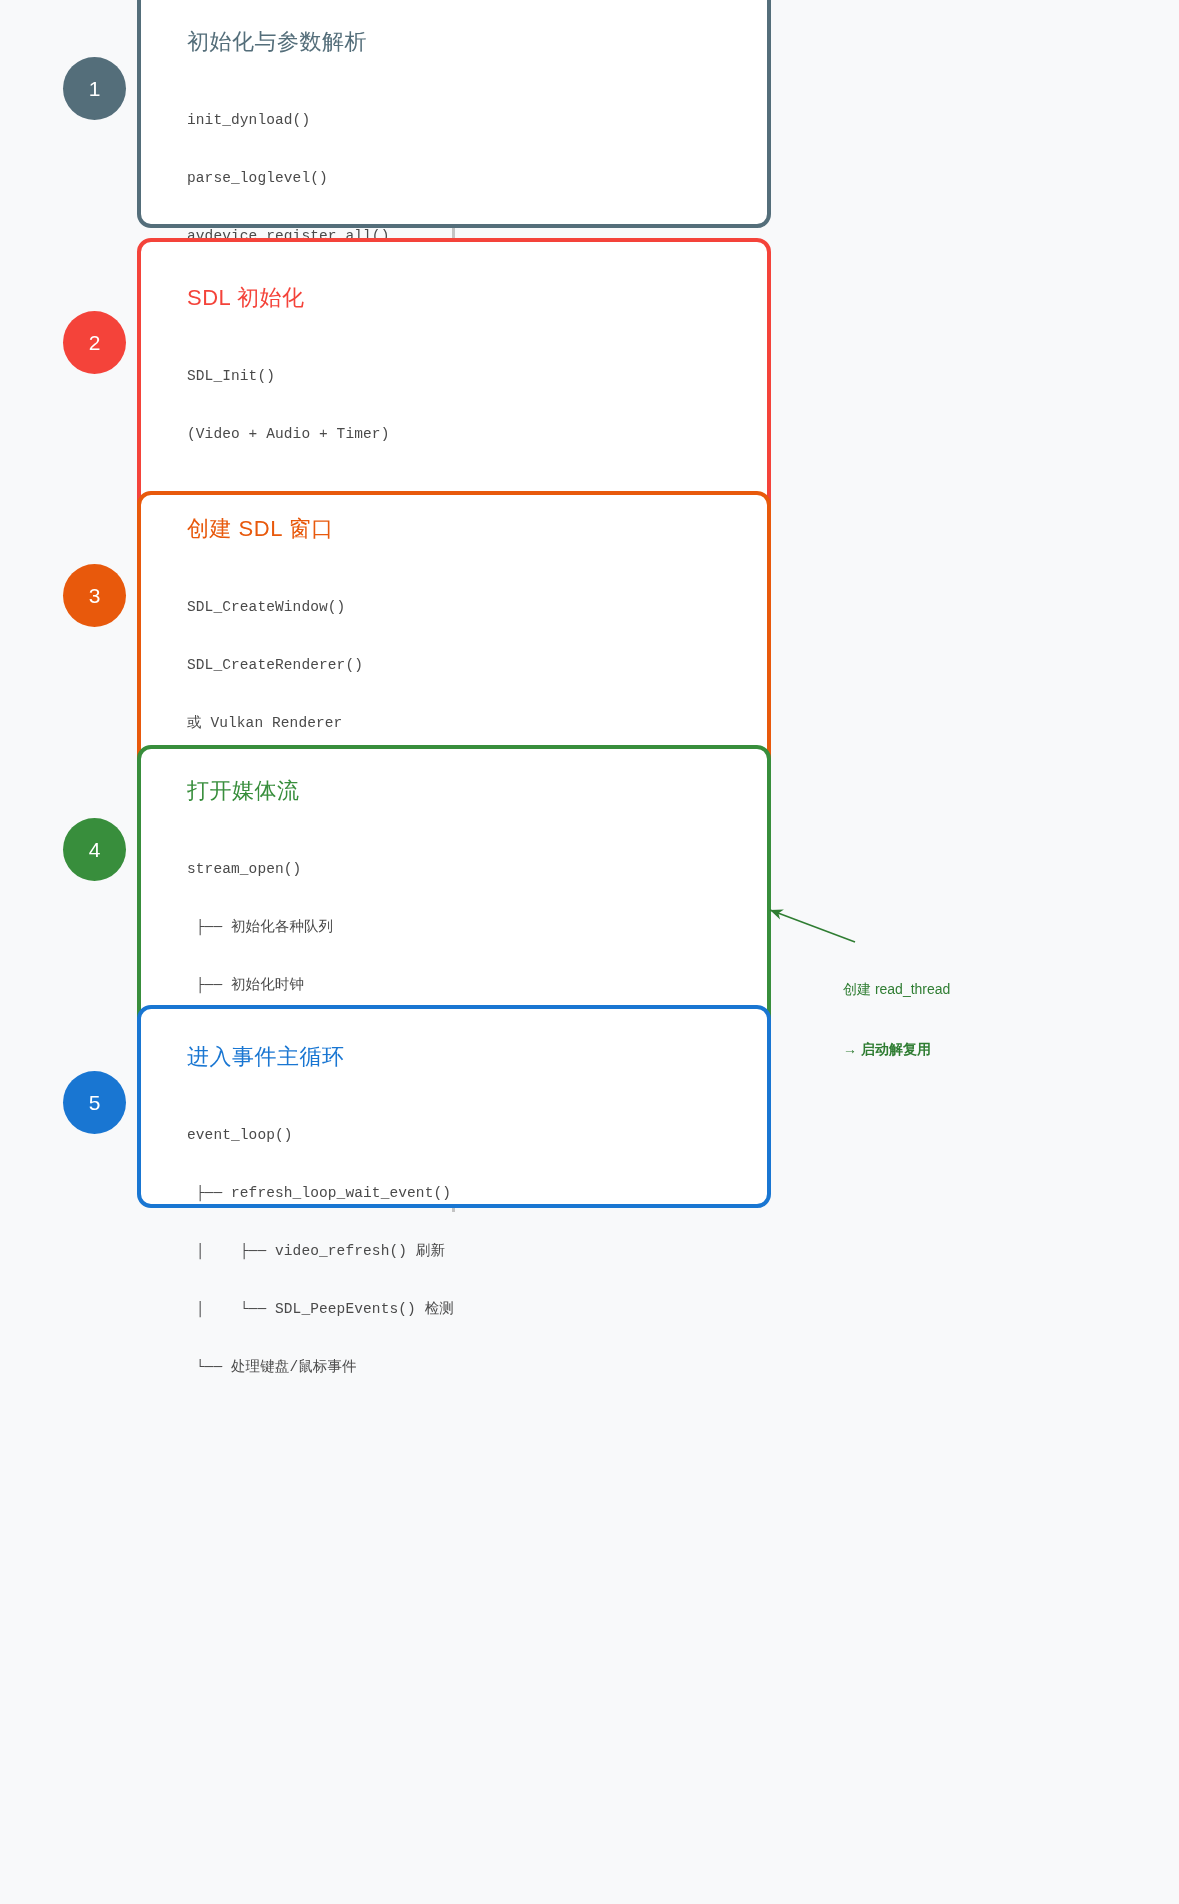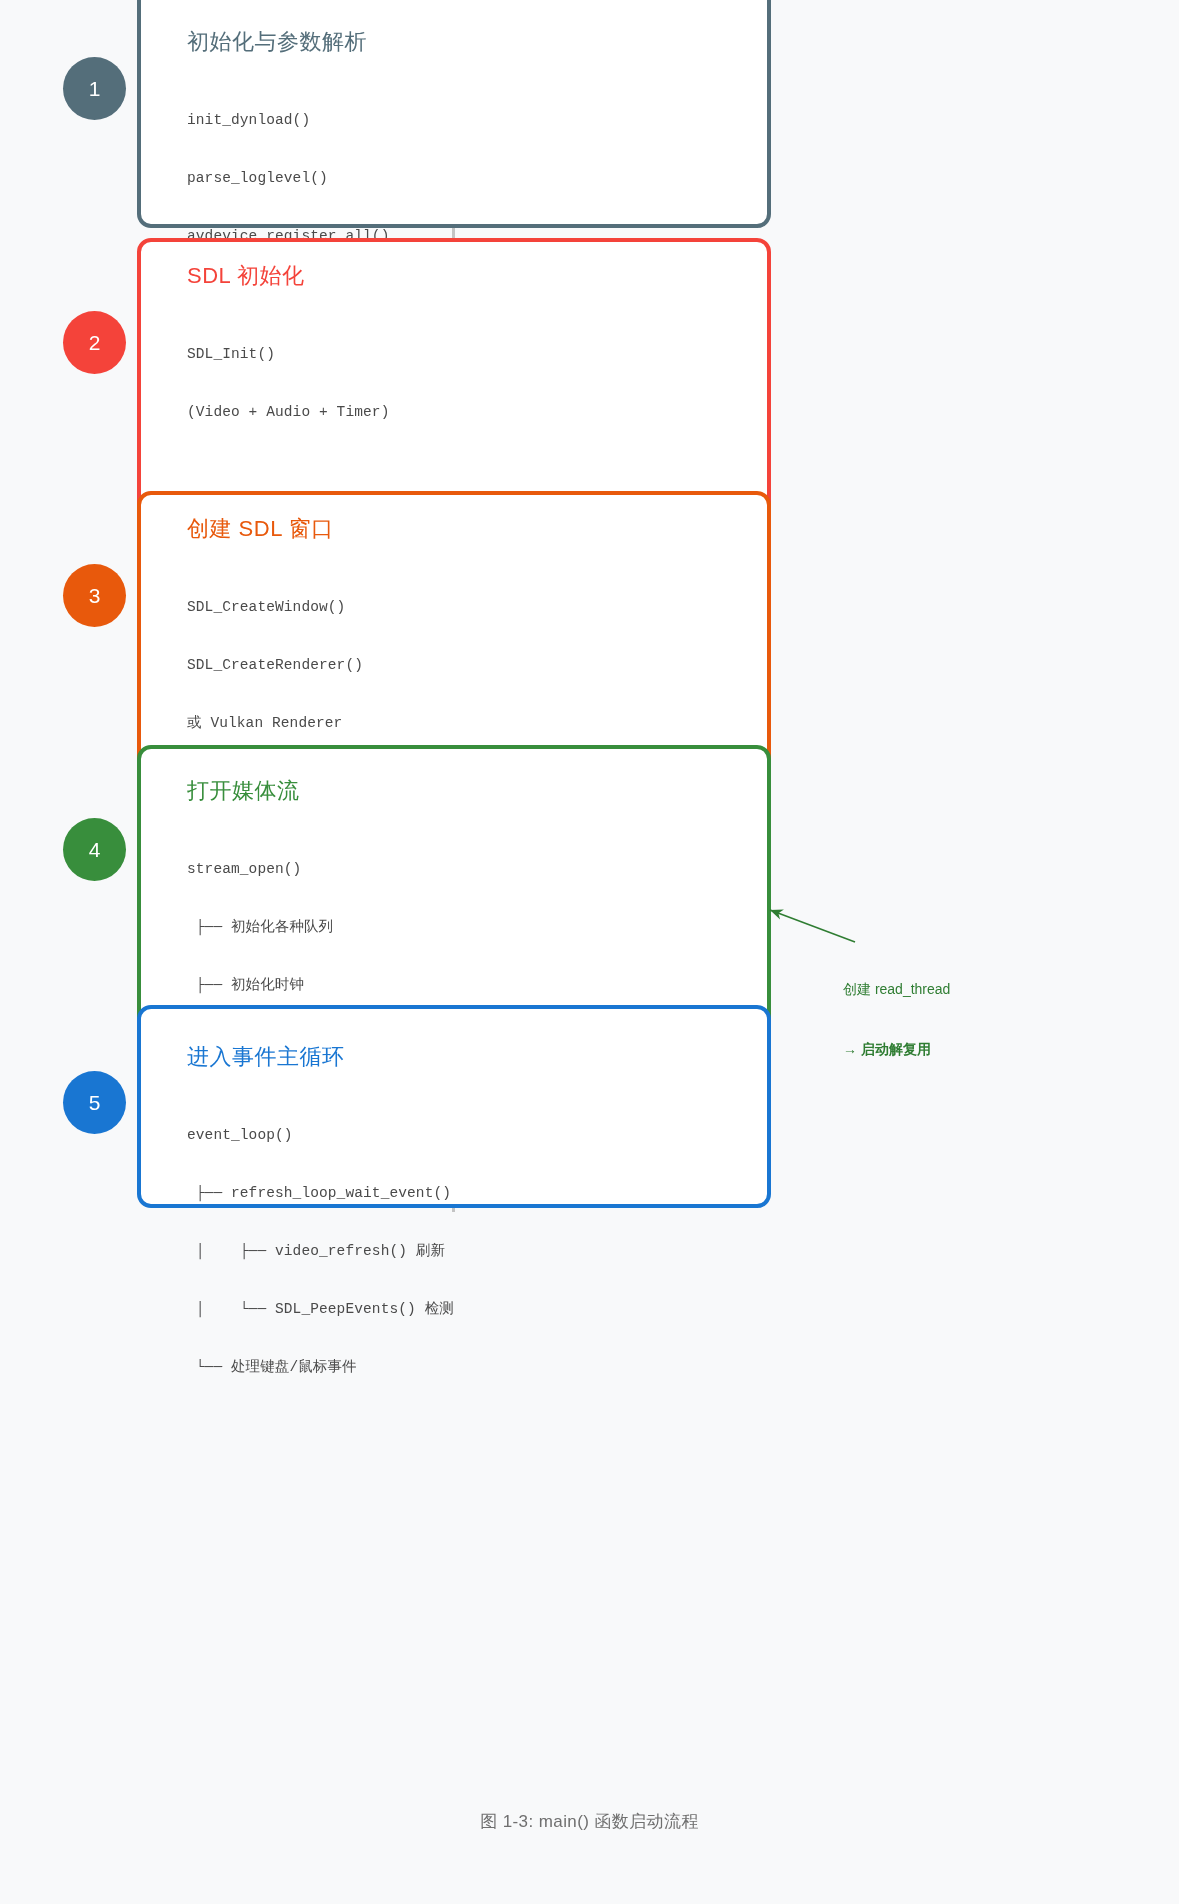--- a/index.html
+++ b/index.html
@@ -153,21 +153,21 @@
         <span class="step-line">avformat_network_init()</span>
         <span class="step-line">parse_options()</span>
       </div>
     </div>
   </div>
   <div class="step-badge" style="top:57px;background:#546e7a;">
     <span>1</span>
   </div>
 
   <div class="step-card" style="top:238px;height:294px;border-color:#f4433a;">
-    <div class="step-body" style="padding-top:20px;">
+    <div class="step-body" style="padding-top:42px;">
       <div class="step-heading" style="color:#f4433a;">SDL 初始化</div>
       <div class="step-lines">
         <span class="step-line">SDL_Init()</span>
         <span class="step-line">(Video + Audio + Timer)</span>
       </div>
     </div>
   </div>
   <div class="step-badge" style="top:311px;background:#f4433a;">
     <span>2</span>
   </div>
@@ -224,15 +224,14 @@
         <span class="step-line"> │    ├── video_refresh() 刷新</span>
         <span class="step-line"> │    └── SDL_PeepEvents() 检测</span>
         <span class="step-line"> └── 处理键盘/鼠标事件</span>
       </div>
     </div>
   </div>
   <div class="step-badge" style="top:1071px;background:#1976d2;">
     <span>5</span>
   </div>
 
-  <div id="figure-caption">图 1-3: main() 函数启动流程</div>
 
 </div>
 
 </body></html>

